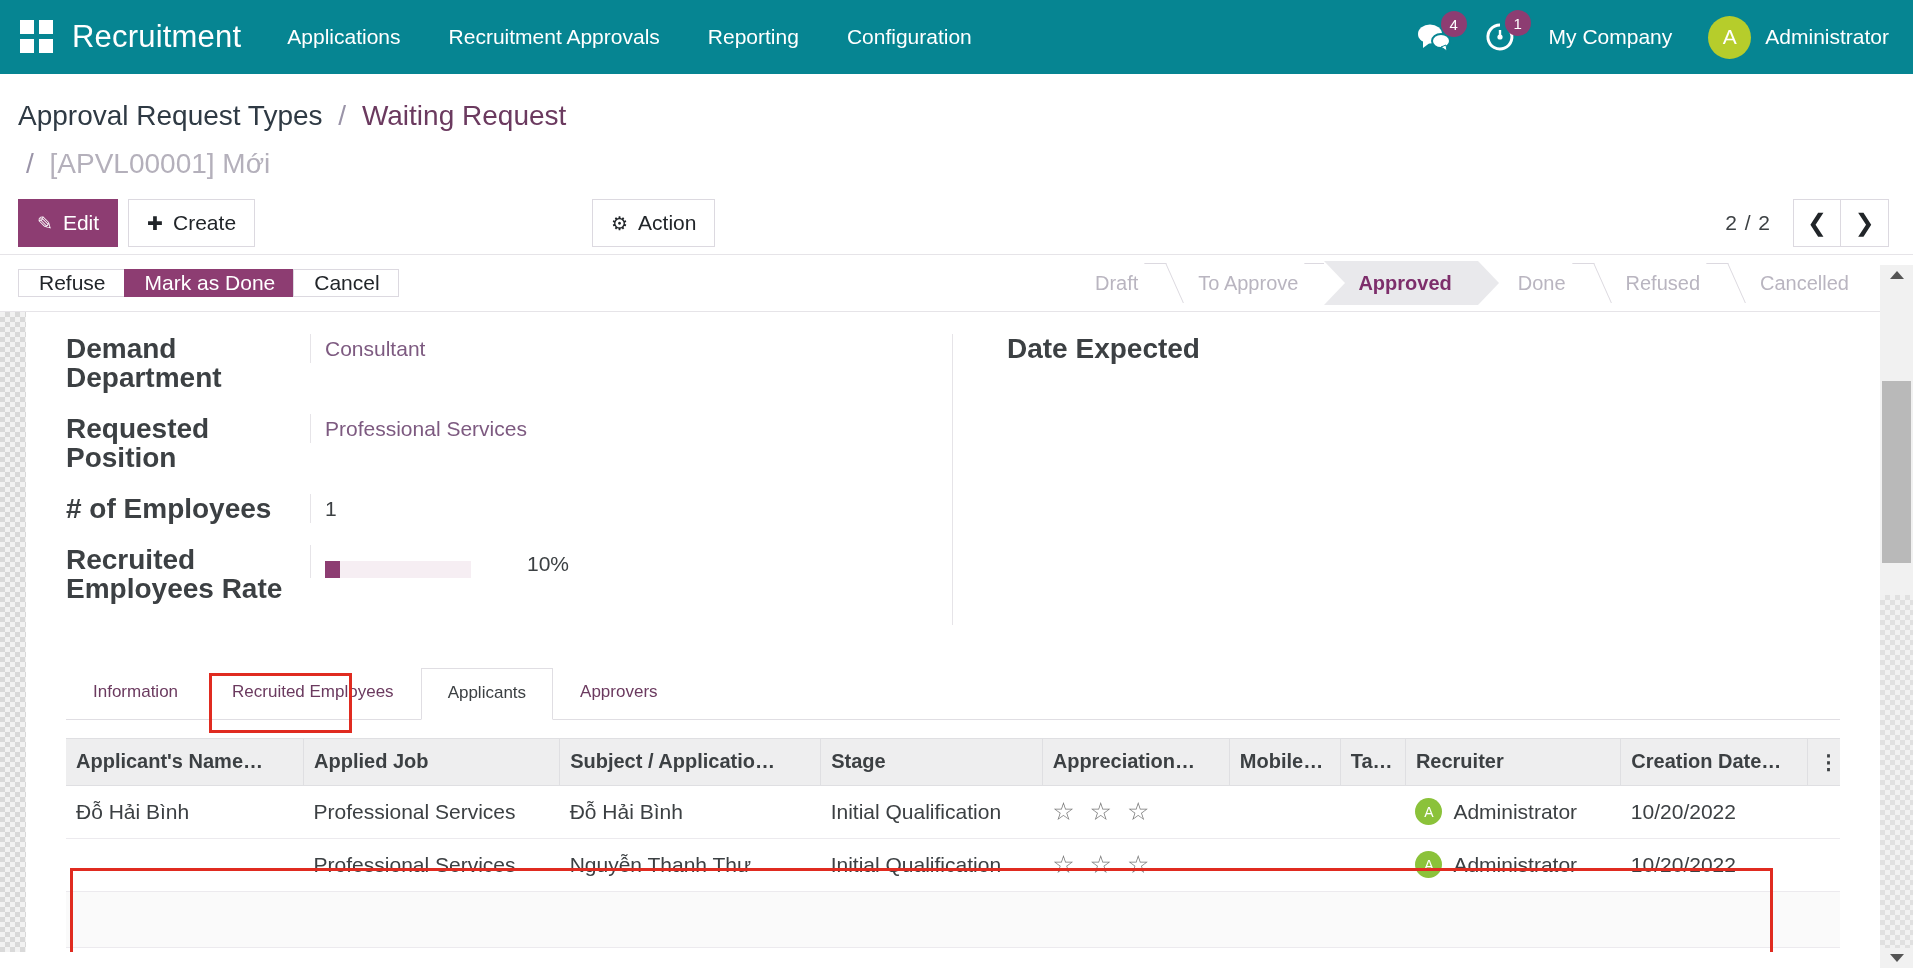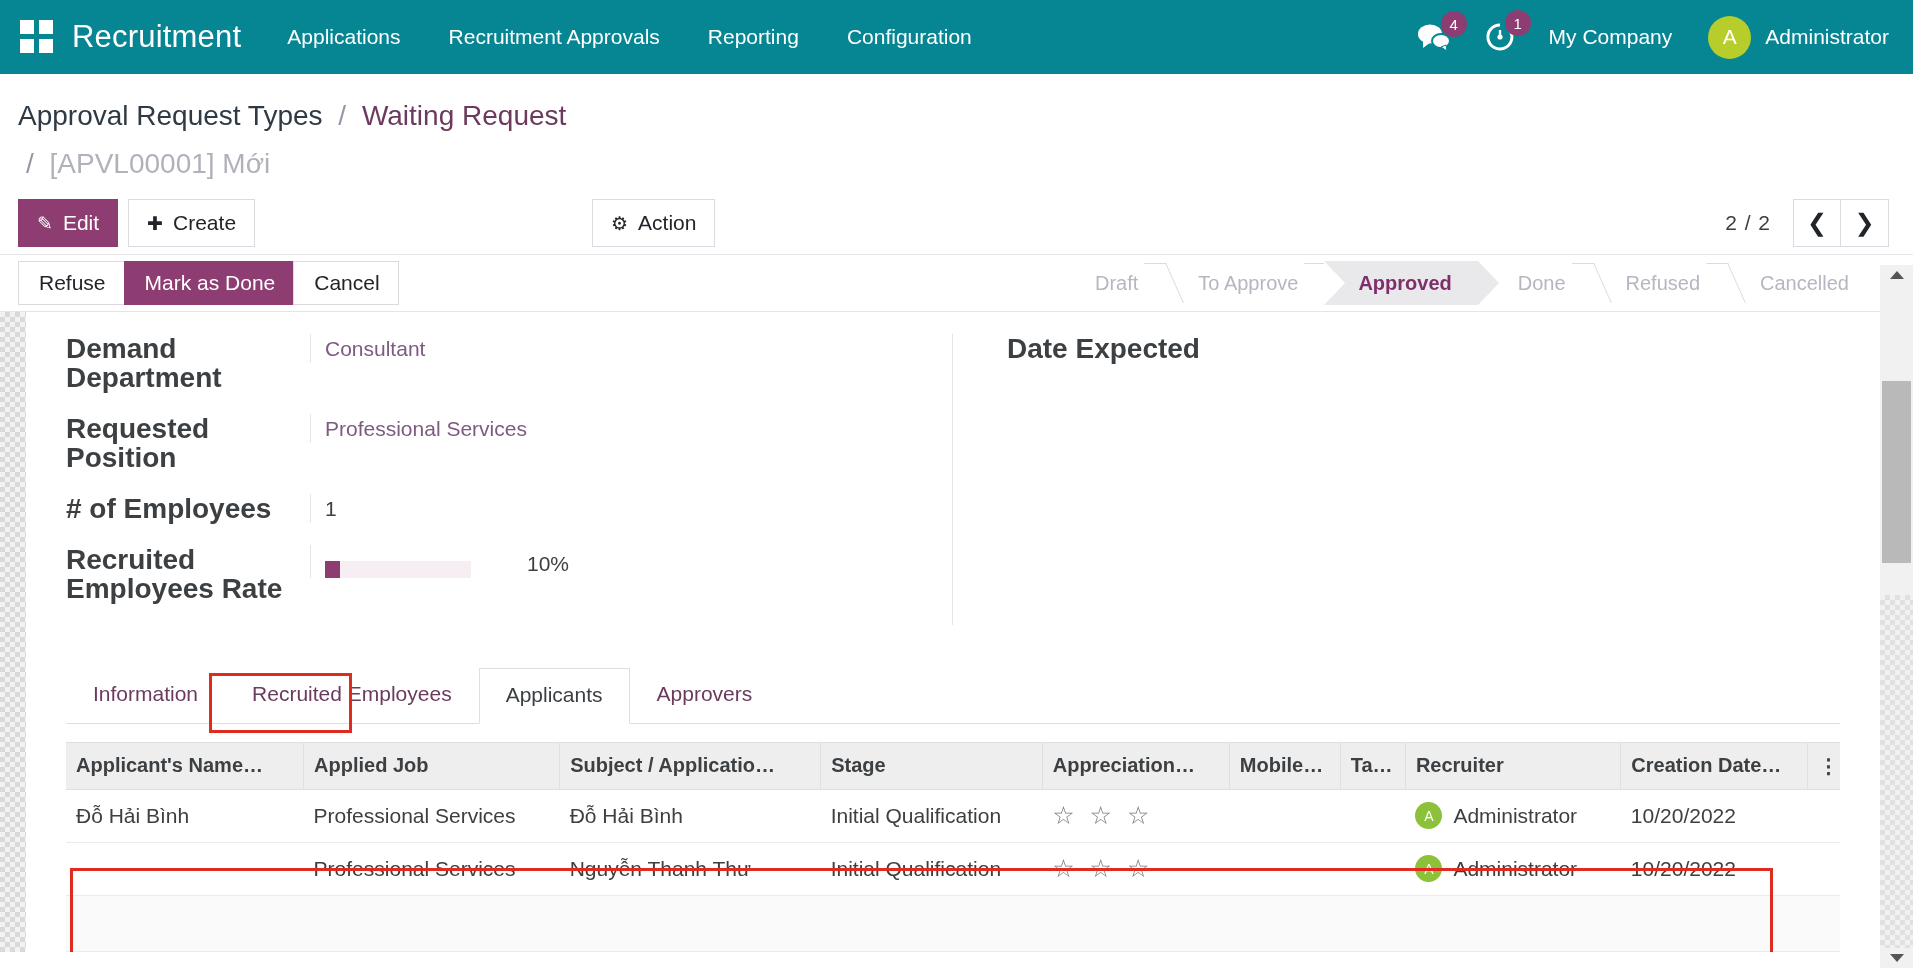--- a/index.html
+++ b/index.html
@@ -61,21 +61,21 @@
     width: 48px; height: 48px; border: 1px solid #dcd9e0; background: #fff;
     display: flex; align-items: center; justify-content: center; font-size: 24px;
     color: #212529; cursor: pointer;
   }
   .pager-btn + .pager-btn { border-left: none; }
 
   .hr-line { height: 1px; background: #e6e4e8; }
 
   
   .statusrow { position: relative; height: 56px; display: flex; align-items: center; padding-left: 18px; }
-  .statusrow .btn { height: 44px; font-size: 21px; padding-left: 20px; }
+  .statusrow .btn { height: 28px; font-size: 21px; padding-left: 20px; }
   .statusrow .btn + .btn { margin-left: -1px; }
   .statusbar { position: absolute; right: 38px; display: flex; align-items: stretch; height: 44px; }
   .st {
     position: relative; display: flex; align-items: center; padding: 0 26px 0 34px;
     font-size: 20px; color: #b9b5c0; cursor: pointer; white-space: nowrap;
   }
   .st:first-child { padding-left: 18px; }
   .st::after {
     content: ""; position: absolute; right: -1px; top: 0; bottom: 0; width: 22px;
     background: transparent;
@@ -128,21 +128,21 @@
   .fvalue.link { color: #7d5a80; }
   .progress-line { display: flex; align-items: flex-end; padding-top: 4px; gap: 32px; }
   .pbar { width: 146px; height: 17px; background: #f6eef3; position: relative; }
   .pbar > i { display: block; height: 100%; background: #8d3d72; }
   .ppct { margin-left: 24px; font-size: 21px; color: #3c4043; }
 
   
   .notebook { margin: 42px 40px 0 40px; position: relative; }
   .tabs { display: flex; align-items: flex-end; border-bottom: 1px solid #e0dee3; }
   .tab {
-    font-size: 21px; color: #6b3a5f; padding: 14px 26px 16px 26px; cursor: pointer;
+    font-size: 17px; color: #6b3a5f; padding: 14px 26px 16px 26px; cursor: pointer;
     background: transparent; border: 1px solid transparent; white-space: nowrap; text-align: center;
   }
   .tab.active { color: #3c4043; background: #fff; border-color: #e0dee3; border-bottom-color: #fff; margin-bottom: -1px; }
   .tab-annot {
     position: absolute; border: 3px solid #e02b20; pointer-events: none;
     left: 143px; top: 6px; width: 143px; height: 60px;
   }
 
   
   table.grid { width: 100%; border-collapse: collapse; margin-top: 18px; table-layout: fixed; }

